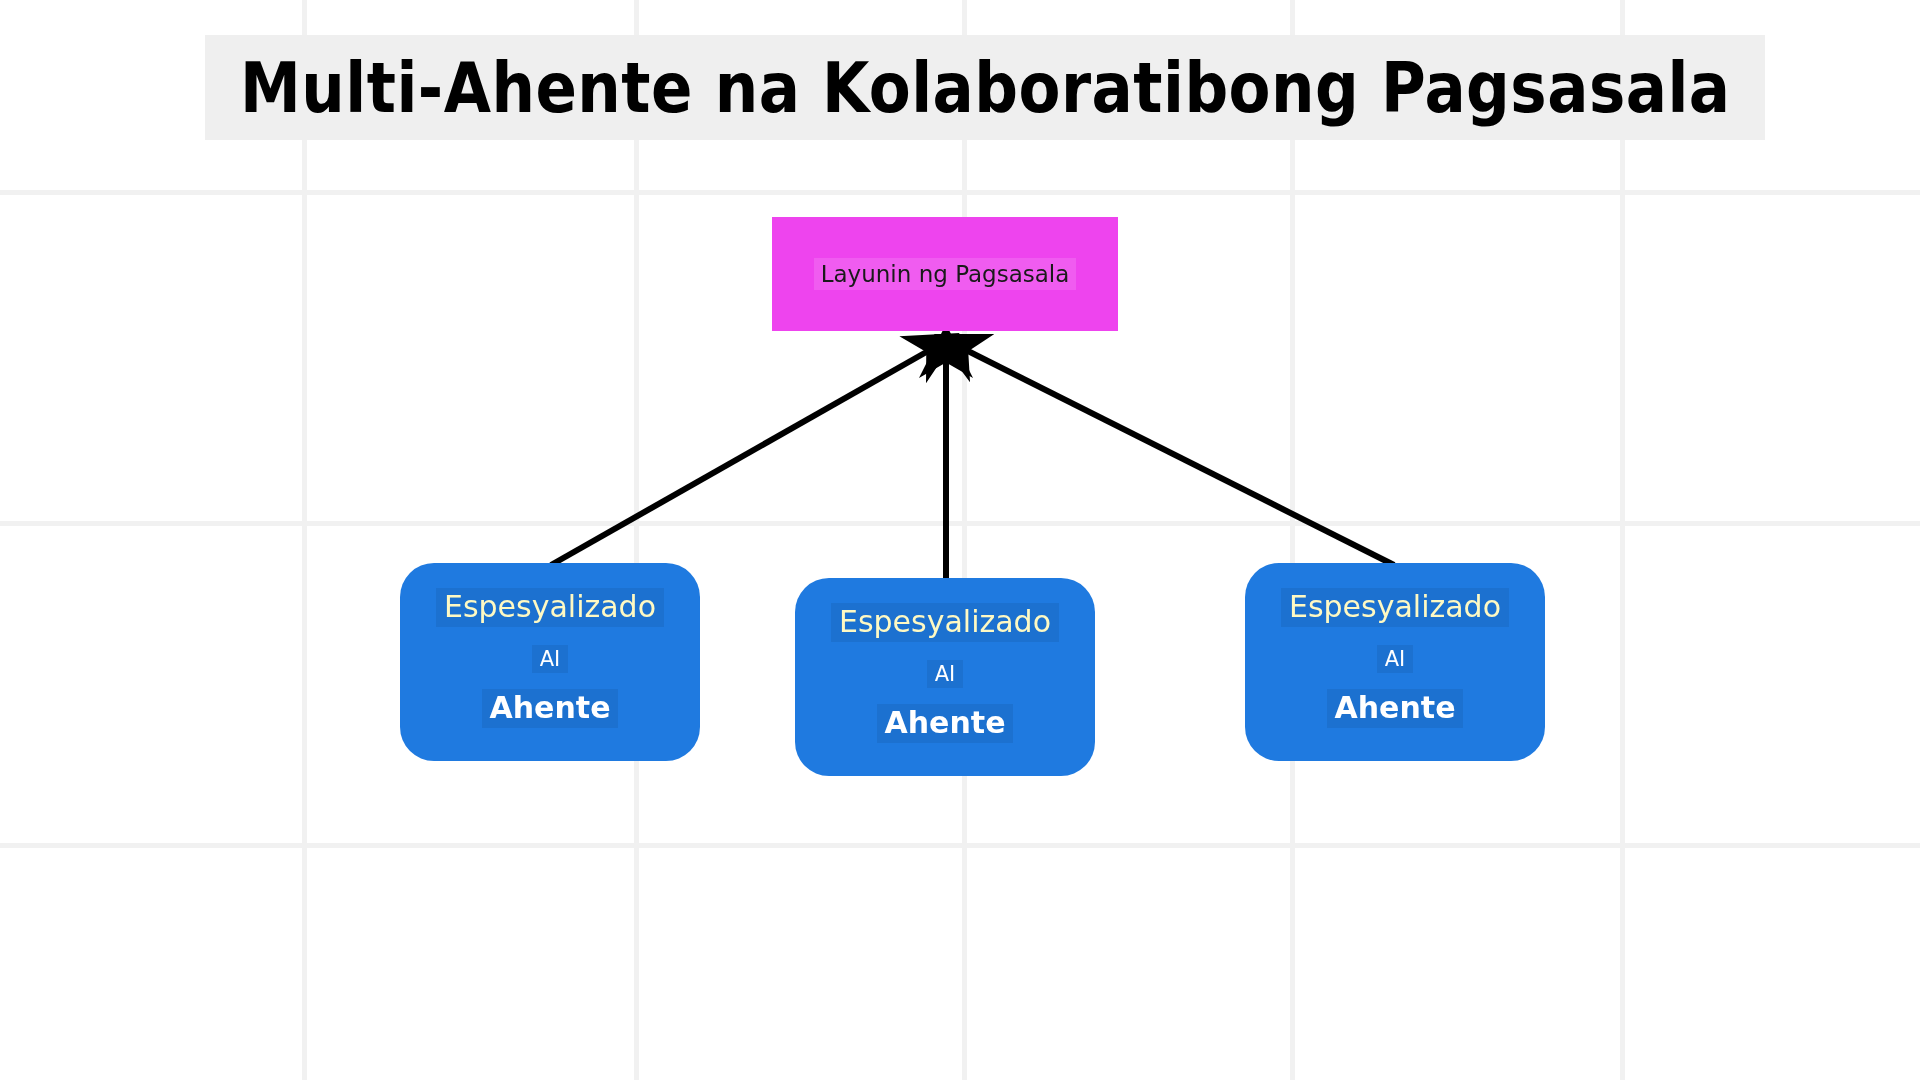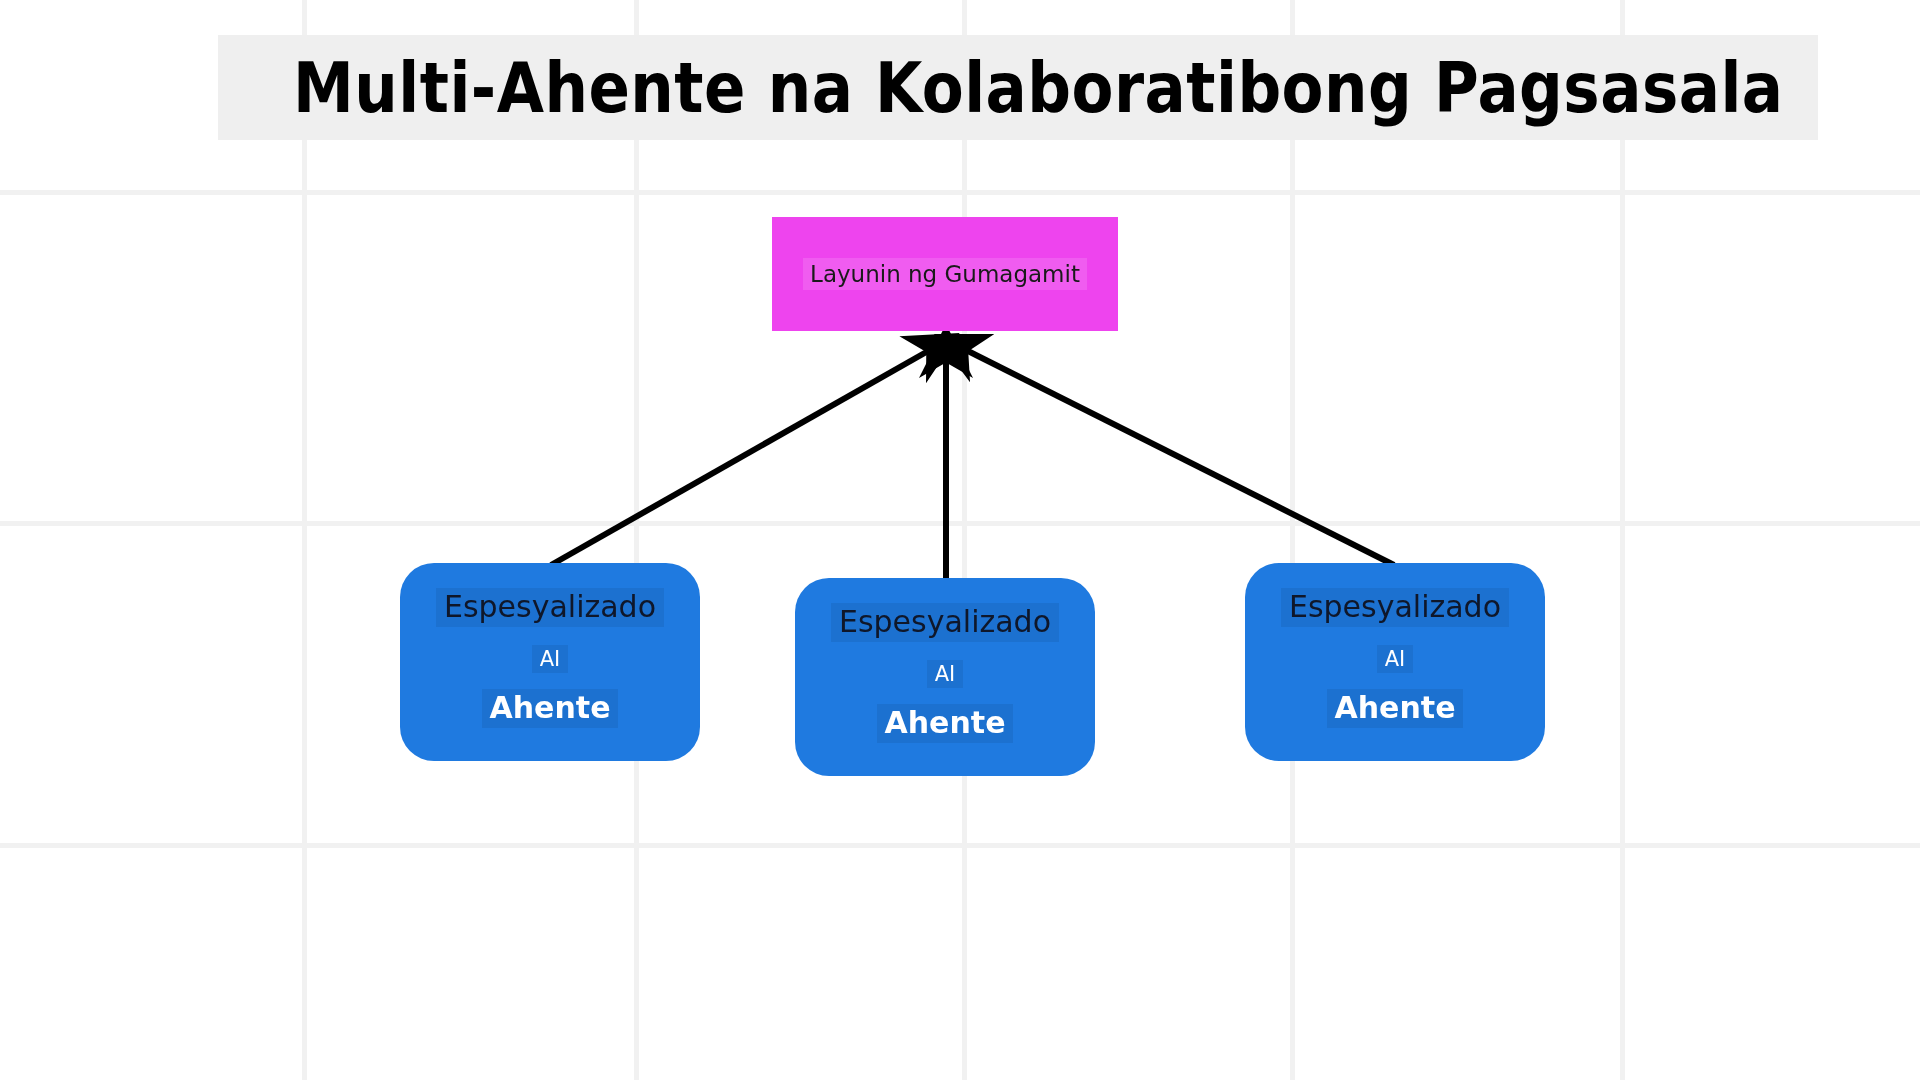--- a/index.html
+++ b/index.html
@@ -40,29 +40,28 @@
     position: absolute;
     left: 0;
     height: 5px;
     width: 1920px;
     background: #f1f1f1;
   }
 
   
   #title-band {
     position: absolute;
-    left: 218px;
+    left: 205px;
     top: 35px;
     width: 1560px;
     height: 105px;
     background: #efefef;
     display: flex;
     align-items: center;
     justify-content: center;
-    padding-left: 40px;
   }
   #title-text {
     font-family: "Liberation Sans Narrow", "DejaVu Sans Condensed", "Liberation Sans", sans-serif;
     font-size: 70px;
     font-weight: 700;
     color: #000000;
     letter-spacing: 0.5px;
     white-space: nowrap;
     transform: scaleX(0.97);
     transform-origin: center;
@@ -131,21 +130,21 @@
     display: flex;
     flex-direction: column;
     align-items: center;
     justify-content: center;
     overflow: hidden;
   }
   .agent-node .line-main {
     font-family: "DejaVu Sans", sans-serif;
     font-size: 30px;
     font-weight: 400;
-    color: #0f172a;
+    color: #fef9c3;
     background: rgba(0,0,0,0.07);
     padding: 2px 8px;
     white-space: nowrap;
     line-height: 1.15;
   }
   .agent-node .line-mid {
     font-family: "DejaVu Sans", sans-serif;
     font-size: 21px;
     font-weight: 400;
     color: #ffffff;
@@ -205,21 +204,21 @@
       <marker id="arrowhead" markerWidth="9" markerHeight="9" refX="6" refY="4.5" orient="auto" markerUnits="strokeWidth">
         <path d="M0,0 L9,4.5 L0,9 L2.6,4.5 Z" fill="#000000"></path>
       </marker>
     </defs>
     <line x1="551" y1="565" x2="944" y2="342" stroke="#000000" stroke-width="6" marker-end="url(#arrowhead)"></line>
     <line x1="946" y1="578" x2="946" y2="342" stroke="#000000" stroke-width="6" marker-end="url(#arrowhead)"></line>
     <line x1="1394" y1="565" x2="950" y2="342" stroke="#000000" stroke-width="6" marker-end="url(#arrowhead)"></line>
   </svg>
 
   <div id="goal-node">
-    <span class="label">Layunin ng Gumagamit</span>
+    <span class="label">Layunin ng Pagsasala</span>
   </div>
 
   <div id="agent-node-1" class="agent-node">
     <span class="line-main">Espesyalizado</span>
     <span class="line-mid">AI</span>
     <span class="line-last">Ahente</span>
     <span class="line-clip">—</span>
   </div>
 
   <div id="agent-node-2" class="agent-node">

